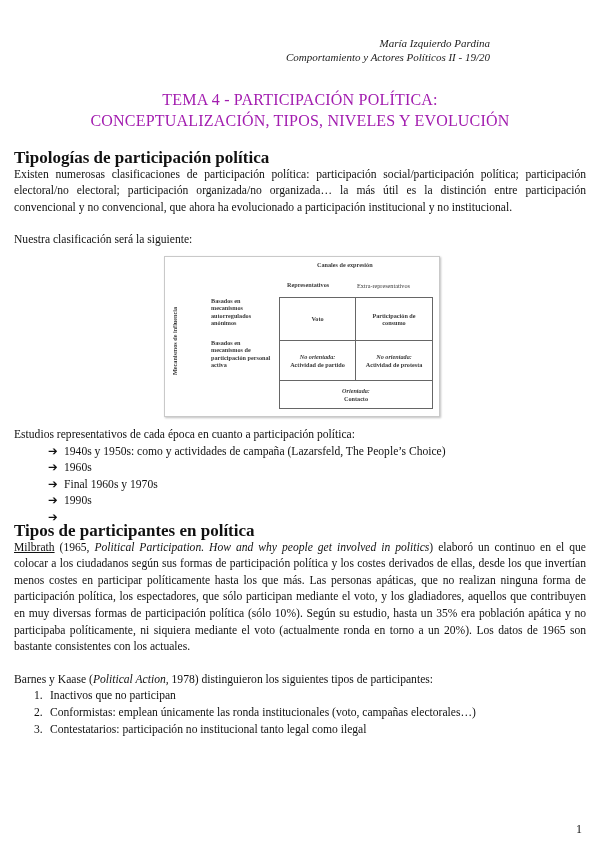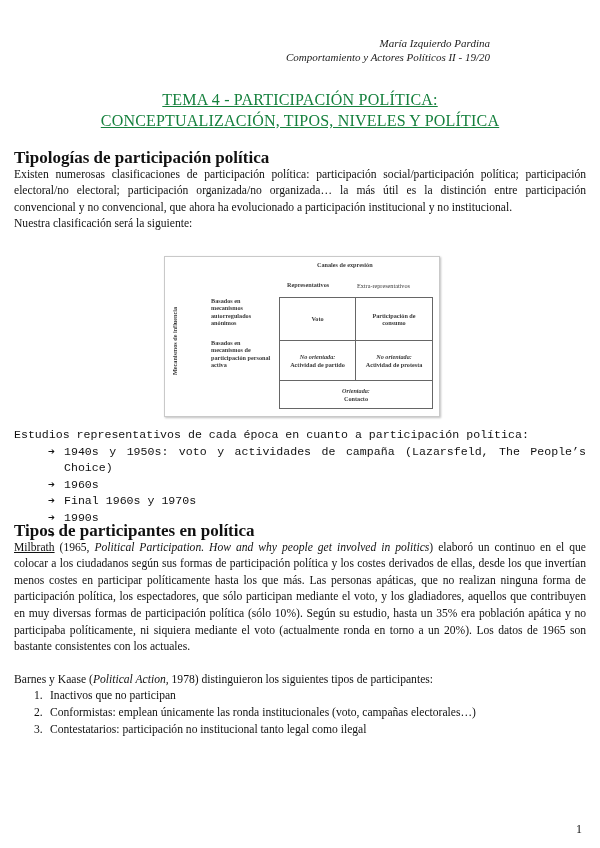--- a/index.html
+++ b/index.html
@@ -2,21 +2,21 @@
 <html><head>
   <meta charset="utf-8">
   <style>
     html, body { margin: 0; padding: 0; background: #ffffff; }
     body { width: 600px; height: 848px; position: relative; overflow: hidden;
       font-family: "Liberation Serif", "DejaVu Serif", serif; color: #111; }
     .page { position: absolute; left: 0; top: 0; width: 508px; height: 848px; }
     .header { position: absolute; right: 18px; top: 36px; text-align: right;
       font-style: italic; font-size: 11px; line-height: 14px; color: #222; }
     .title { position: absolute; left: 0; width: 600px; top: 89px; text-align: center;
-      font-size: 16px; line-height: 21px; text-decoration: underline; color: #15803d;
+      font-size: 16px; line-height: 21px; color: #a21caf;
       letter-spacing: 0.2px; }
     .body-text { position: absolute; left: 14px; width: 572px; font-size: 11.6px;
       line-height: 16.6px; text-align: justify; }
     .h2 { font-weight: bold; font-size: 17px; }
     .p { margin: 0; }
     ul.arrows { list-style: none; margin: 0; padding: 0 0 0 34px; }
     ul.arrows li { position: relative; padding-left: 16px; }
     ul.arrows li .arrow { position: absolute; left: 0; top: 0; }
     ol.num { margin: 0; padding: 0 0 0 20px; list-style: none; }
     ol.num li { position: relative; padding-left: 16px; }
@@ -40,27 +40,27 @@
 
 <div class="page">
 
   <div class="header">
     <div>María Izquierdo Pardina</div>
     <div>Comportamiento y Actores Políticos II - 19/20</div>
   </div>
 
   <div class="title">
     <div>TEMA 4 - PARTICIPACIÓN POLÍTICA:</div>
-    <div>CONCEPTUALIZACIÓN, TIPOS, NIVELES Y POLÍTICA</div>
+    <div>CONCEPTUALIZACIÓN, TIPOS, NIVELES Y EVOLUCIÓN</div>
   </div>
 
   <div class="body-text" style="top:150px;">
     <div class="h2">Tipologías de participación política</div>
     <p class="p">Existen numerosas clasificaciones de participación política: participación social/participación política; participación electoral/no electoral; participación organizada/no organizada… la más útil es la distinción entre participación convencional y no convencional, que ahora ha evolucionado a participación institucional y no institucional.</p>
-    <p class="p" style="">Nuestra clasificación será la siguiente:</p>
+    <p class="p" style="margin-top:16px;">Nuestra clasificación será la siguiente:</p>
   </div>
 
   <div class="diagram">
     <div class="d-txt" style="left:152px; top:4px;">Canales de expresión</div>
     <div class="d-txt" style="left:122px; top:24px;">Representativos</div>
     <div class="d-txt" style="left:192px; top:25px; font-weight:normal;">Extra-representativos</div>
     <div class="d-txt" style="left:6px; top:118px; transform: rotate(-90deg); transform-origin: left top; white-space:nowrap;">Mecanismos de influencia</div>
     <div class="d-txt" style="left:46px; top:40px; width:60px;">Basados en mecanismos autorregulados anónimos</div>
     <div class="d-txt" style="left:46px; top:82px; width:60px;">Basados en mecanismos de participación personal activa</div>
 
@@ -82,24 +82,24 @@
         <i>No orientada:</i>
         <span>Actividad de protesta</span>
       </div>
       <div class="cell" style="left:0; top:83px; width:152px; height:27px;">
         <i>Orientada:</i>
         <span>Contacto</span>
       </div>
     </div>
   </div>
 
-  <div class="body-text" style="top:427px;font-family:Liberation Mono, monospace;">
+  <div class="body-text" style="top:427px;">
     <p class="p">Estudios representativos de cada época en cuanto a participación política:</p>
     <ul class="arrows">
-      <li><span class="arrow">➔</span><span>1940s y 1950s: voto y actividades de campaña (Lazarsfeld, The People’s Choice)</span></li>
+      <li><span class="arrow">➔</span><span>1940s y 1950s: como y actividades de campaña (Lazarsfeld, The People’s Choice)</span></li>
       <li><span class="arrow">➔</span><span>1960s</span></li>
       <li><span class="arrow">➔</span><span>Final 1960s y 1970s</span></li>
       <li><span class="arrow">➔</span><span>1990s</span></li>
       <li><span class="arrow">➔</span></li>
     </ul>
   </div>
 
   <div class="body-text" style="top:523px;">
     <div class="h2">Tipos de participantes en política</div>
     <p class="p"><u>Milbrath</u><span> (1965, </span><i>Political Participation. How and why people get involved in politics</i><span>) elaboró un continuo en el que colocar a los ciudadanos según sus formas de participación política y los costes derivados de ellas, desde los que invertían menos costes en participar políticamente hasta los que más. Las personas apáticas, que no realizan ninguna forma de participación política, los espectadores, que sólo participan mediante el voto, y los gladiadores, aquellos que contribuyen en muy diversas formas de participación política (sólo 10%). Según su estudio, hasta un 35% era población apática y no participaba políticamente, ni siquiera mediante el voto (actualmente ronda en torno a un 20%). Los datos de 1965 son bastante consistentes con los actuales.</span></p>

